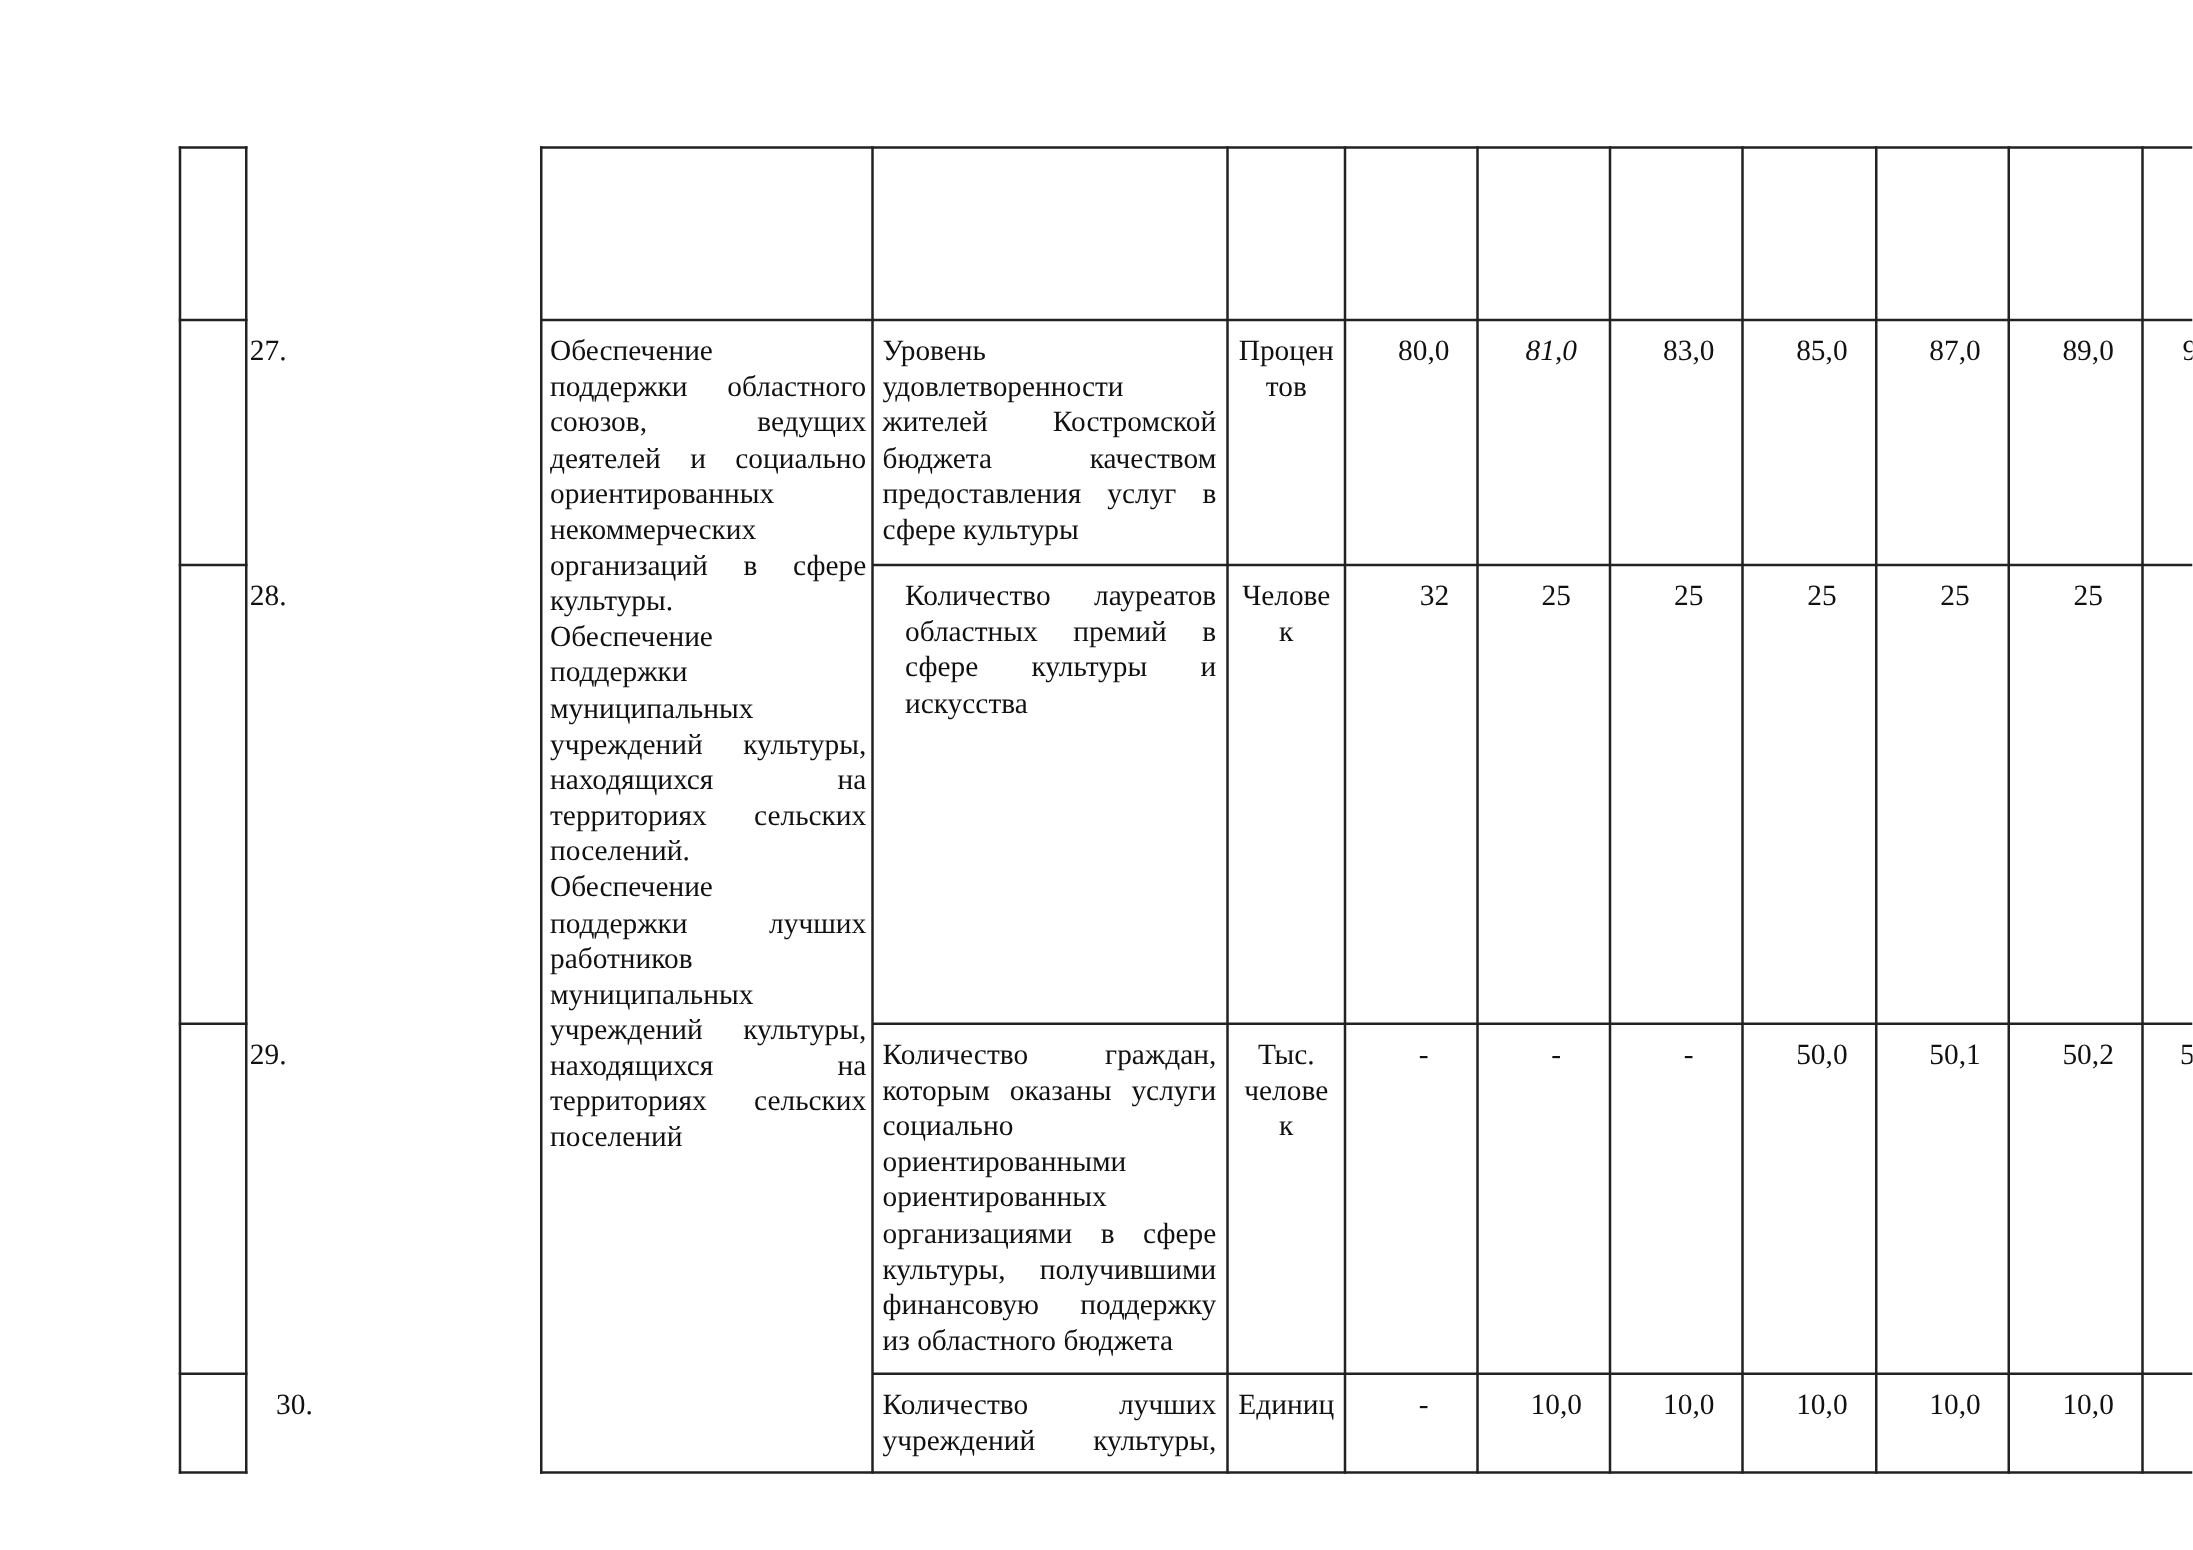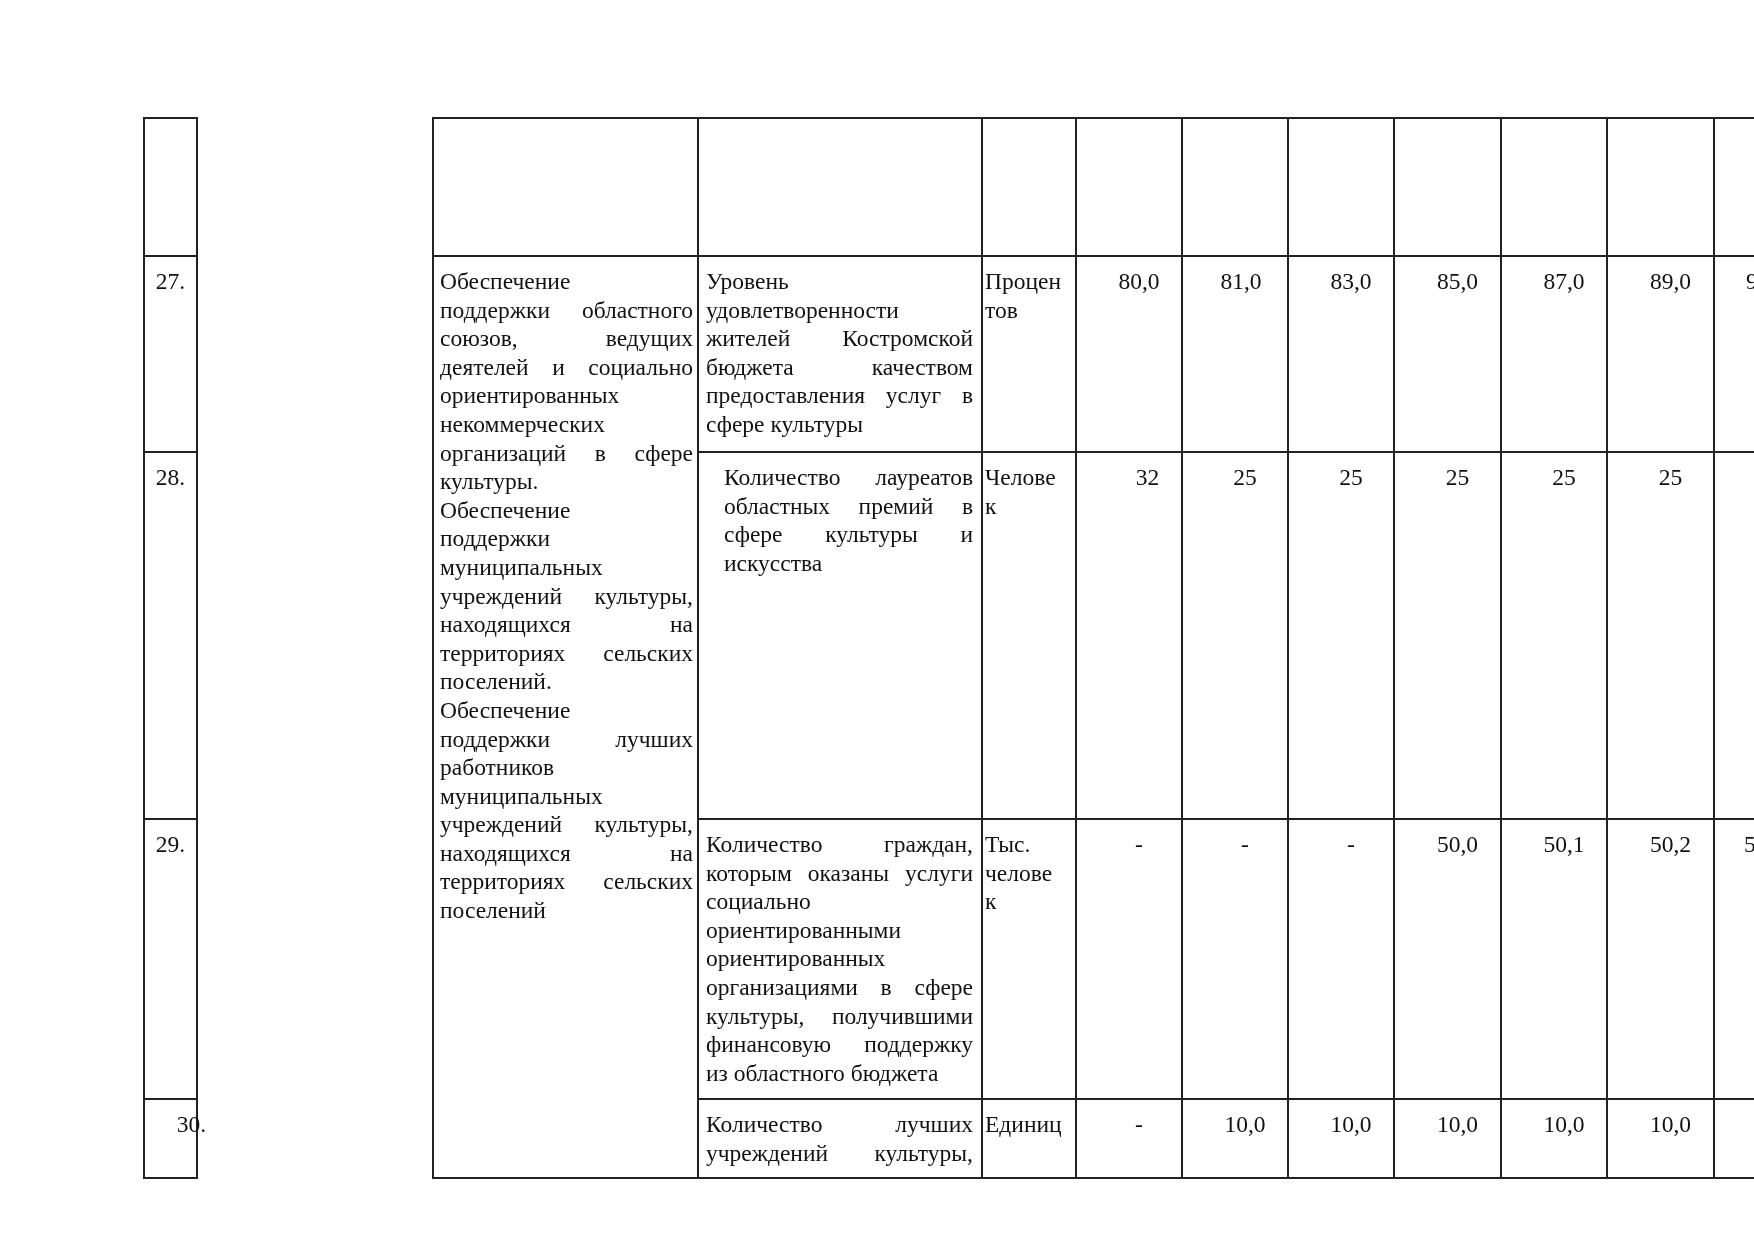--- a/index.html
+++ b/index.html
@@ -5,23 +5,23 @@
     html, body { margin: 0; padding: 0; background: #ffffff; }
     body {
       width: 1754px; height: 1240px; position: relative; overflow: hidden;
       font-family: "Liberation Serif", "DejaVu Serif", serif;
       color: #111111;
     }
     .ln { position: absolute; background: #222222; }
     .h { height: 2px; }
     .v { width: 2px; }
     .cell { position: absolute; box-sizing: border-box; font-size: 23.5px; line-height: 28.6px; }
-    .num { text-align: center; padding-top: 12px; }
+    .num { text-align: center; padding-top: 12px; margin-left: 44px; }
     .center { text-align: center; padding-top: 12px; padding-left: 20px; }
-    .unit { text-align: left; padding: 12px 2px 0 2px; word-break: break-all; }
+    .unit { text-align: center; padding: 12px 2px 0 2px; word-break: break-all; }
     .line { display: block; }
     .jl { display: block; text-align: justify; text-align-last: justify; }
   </style>
 </head>
 <body>
 
 <div>
   <div class="ln h" style="left:143px; top:117px; width:55px;"></div>
   <div class="ln h" style="left:143px; top:255px; width:55px;"></div>
   <div class="ln h" style="left:143px; top:451px; width:55px;"></div>
@@ -92,21 +92,21 @@
     <span class="jl">жителей Костромской</span>
     <span class="jl">бюджета качеством</span>
     <span class="jl">предоставления услуг в</span>
     <span class="line">сфере культуры</span>
   </div>
   <div class="cell unit" style="left:983px; top:255px; width:92px;">
     <span class="line">Процен</span>
     <span class="line">тов</span>
   </div>
   <div class="cell center" style="left:1077px; top:255px; width:104px;">80,0</div>
-  <div class="cell center" style="left:1183px; top:255px; width:96px;">81,0</div>
+  <div class="cell center" style="left:1183px; top:255px; width:96px;font-style:italic;">81,0</div>
   <div class="cell center" style="left:1289px; top:255px; width:104px;">83,0</div>
   <div class="cell center" style="left:1395px; top:255px; width:105px;">85,0</div>
   <div class="cell center" style="left:1502px; top:255px; width:104px;">87,0</div>
   <div class="cell center" style="left:1608px; top:255px; width:105px;">89,0</div>
   <div class="cell" style="left:1746px; top:267px; width:20px; text-align:left;">9</div>
 </div>
 
 <div>
   <div class="cell" style="left:699px; top:451px; width:282px; padding:12px 8px 0 25px;">
     <span class="jl">Количество лауреатов</span>

